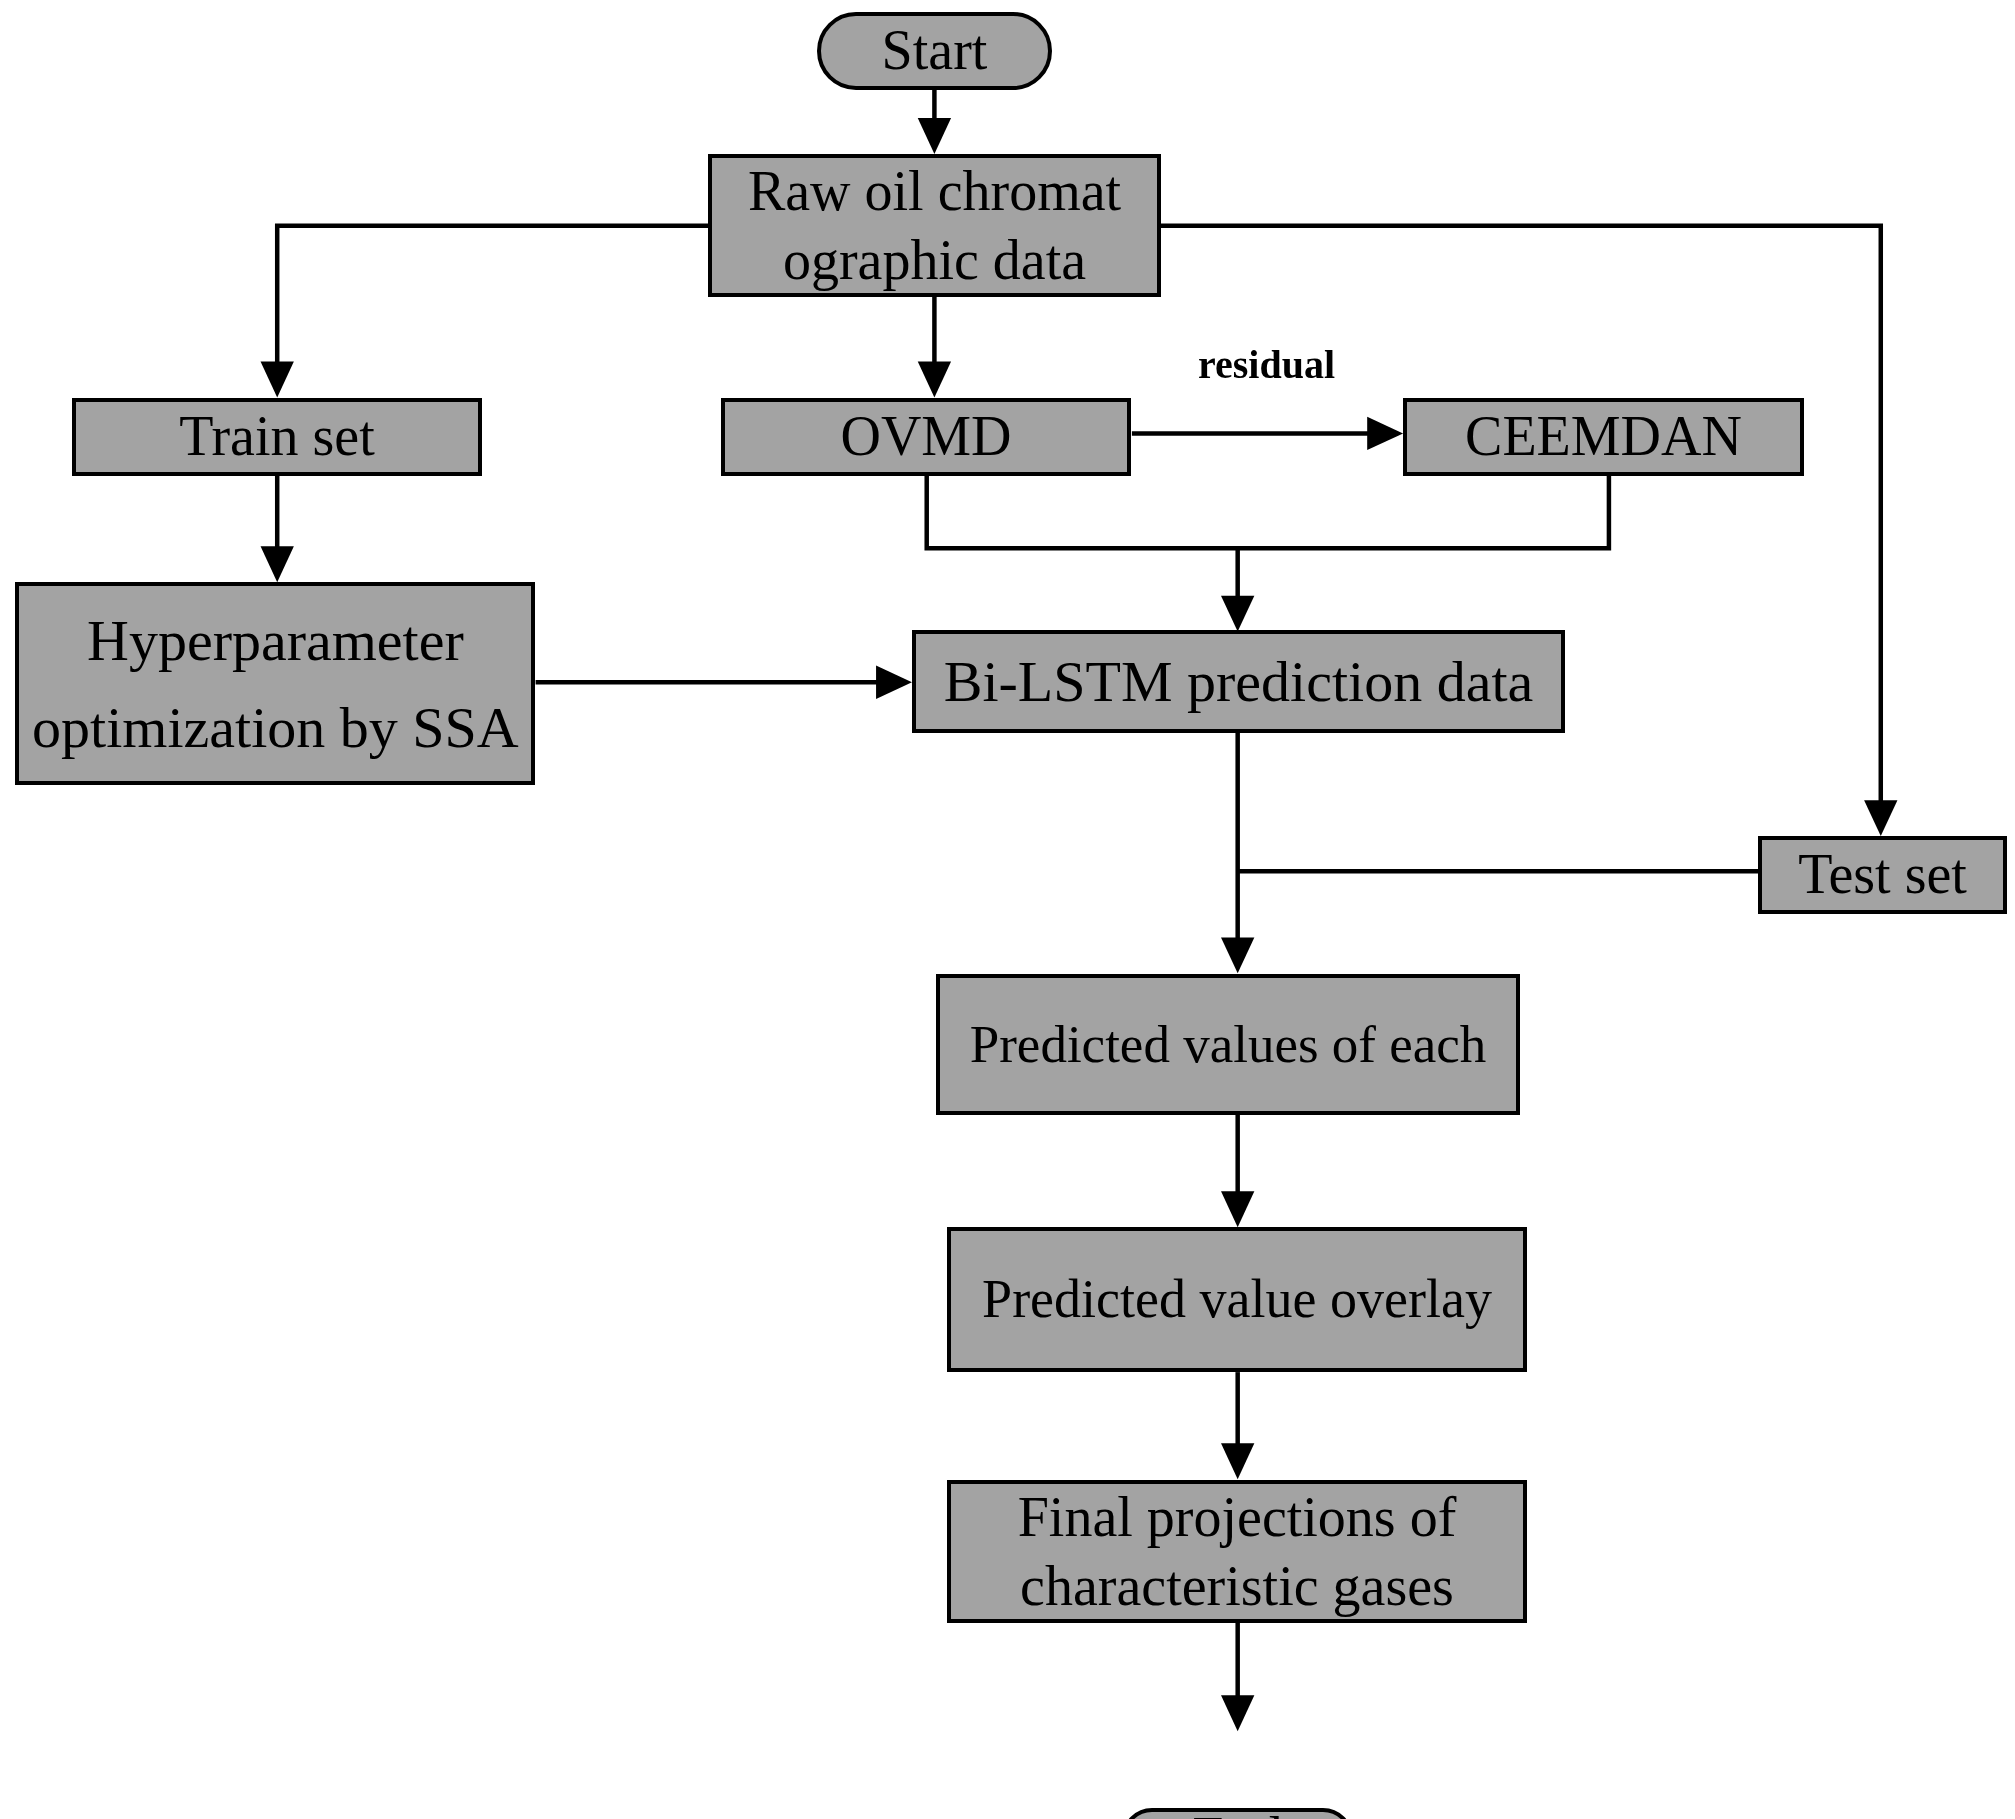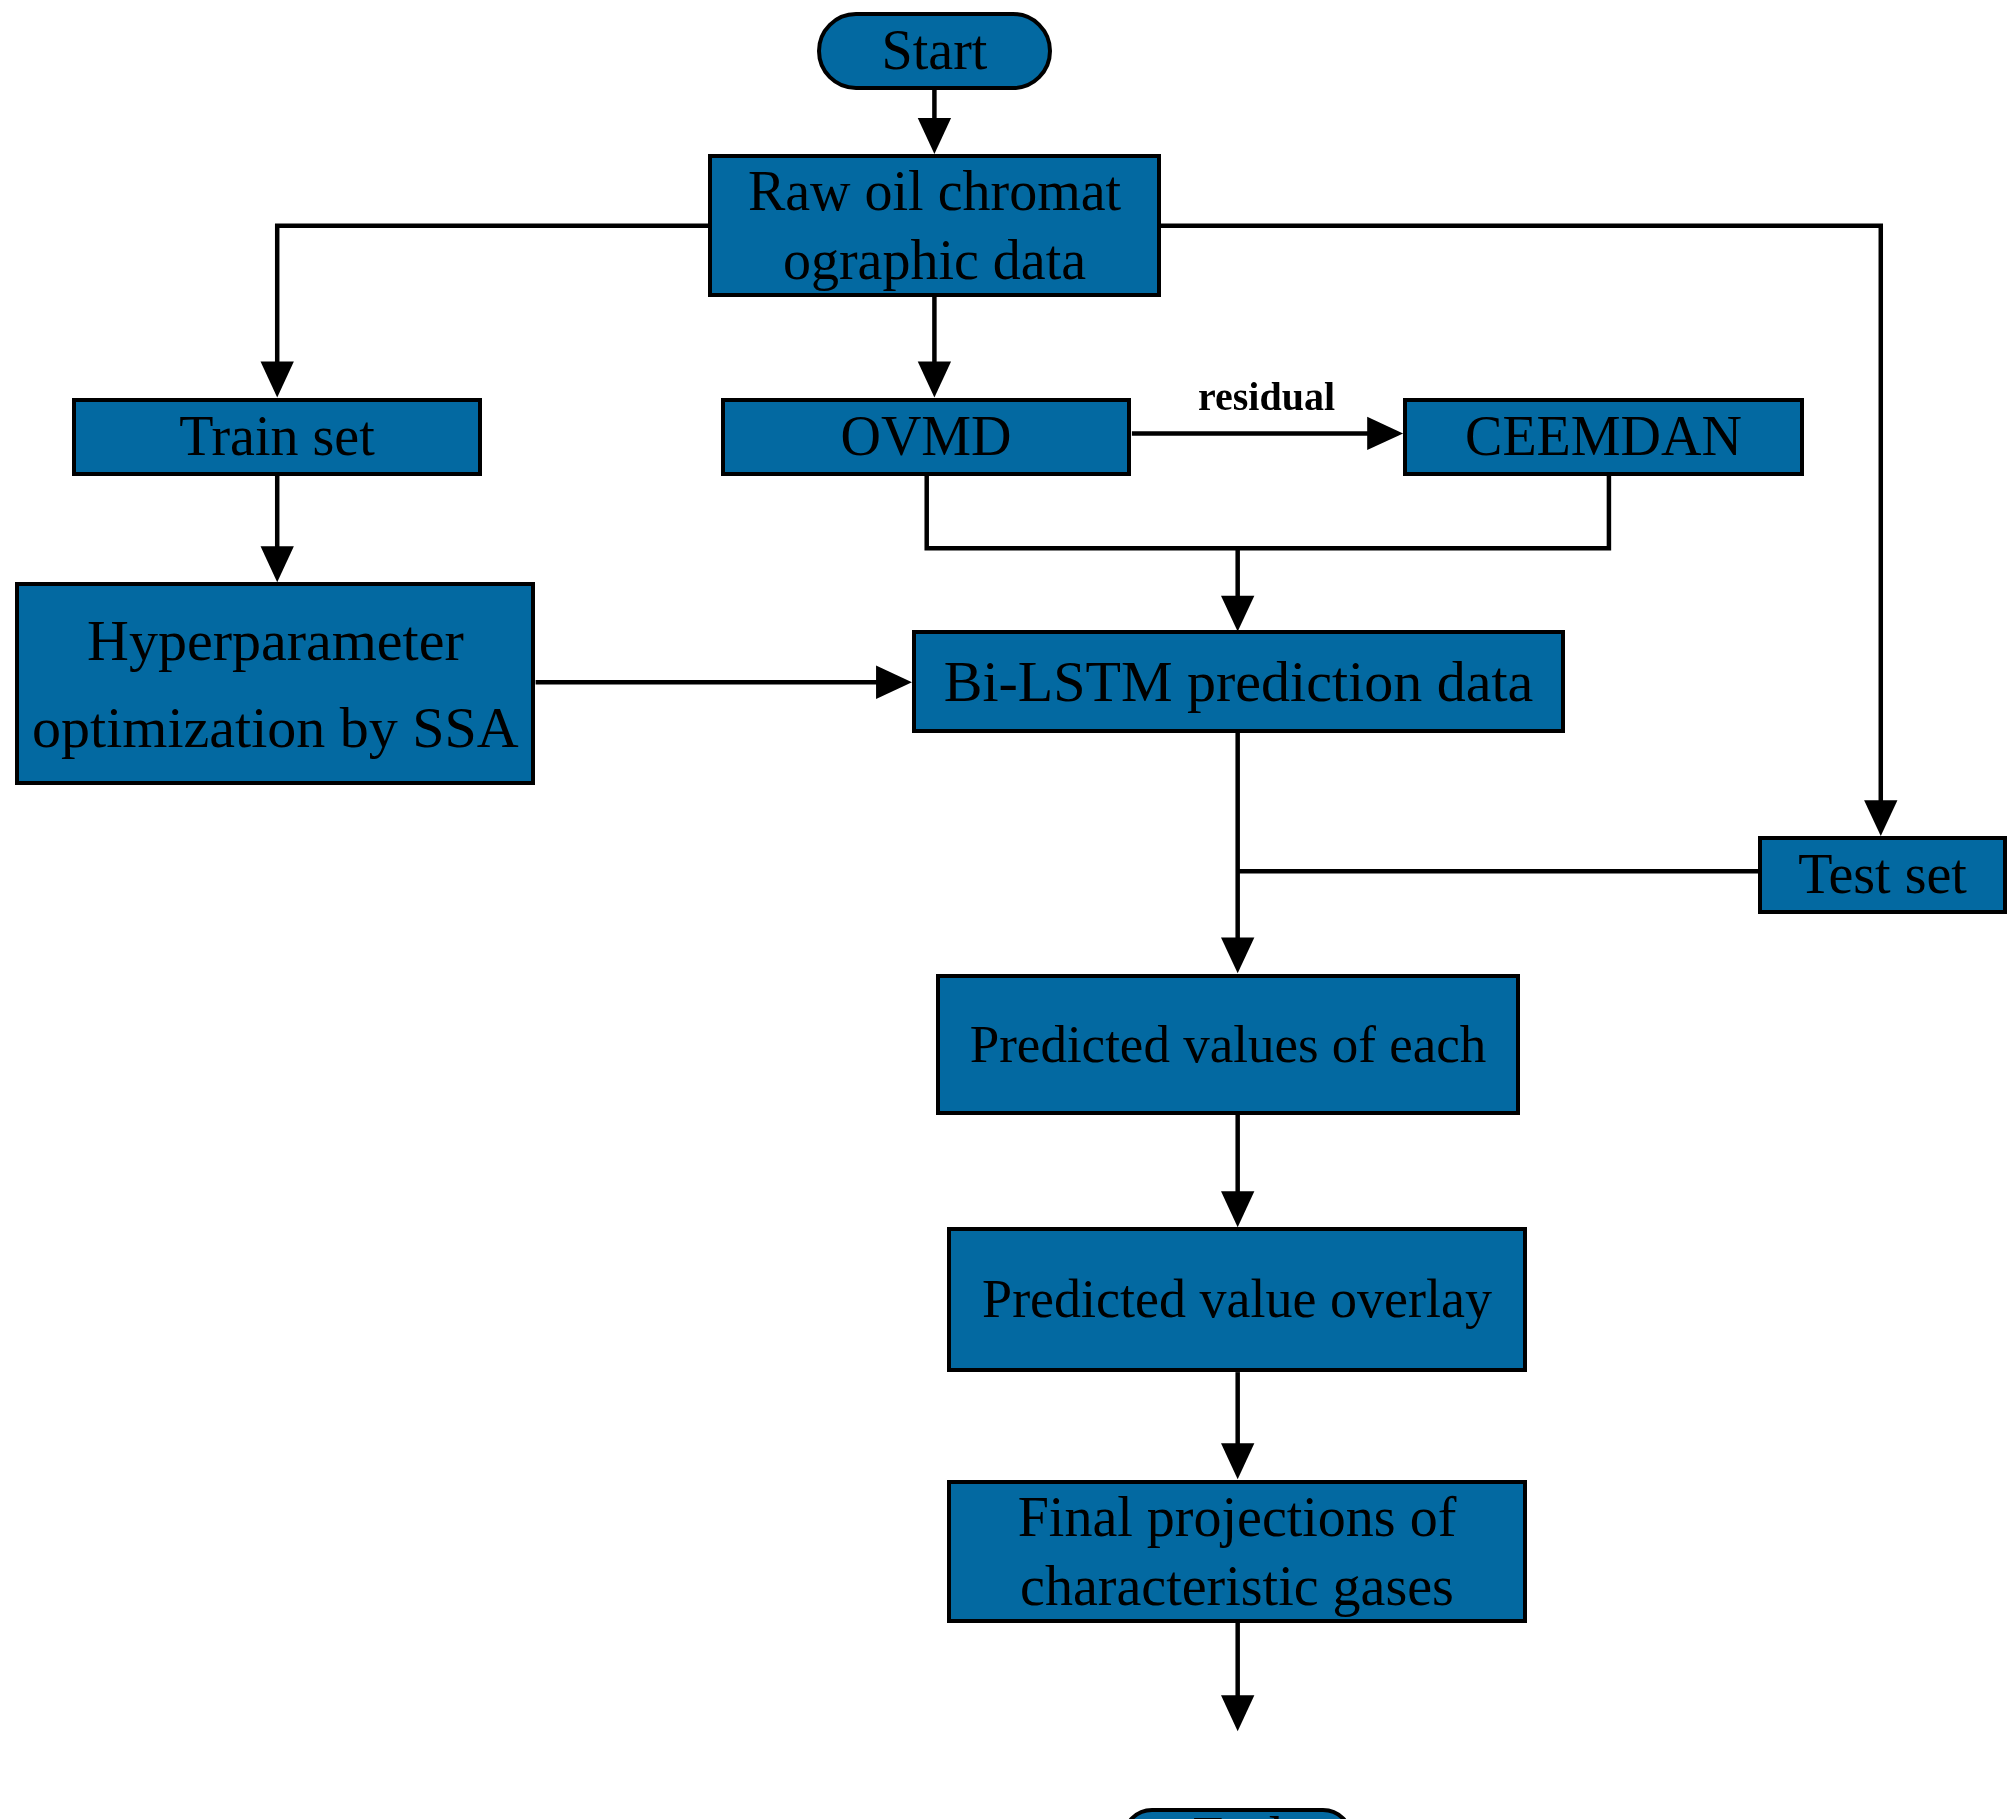--- a/index.html
+++ b/index.html
@@ -22,21 +22,21 @@
     stroke-width: 7;
   }
   .connector-layer polygon {
     fill: #000000;
     stroke: none;
   }
   .node {
     position: absolute;
     box-sizing: border-box;
     border: 4.5px solid #000000;
-    background: #0369a1;
+    background: #a3a3a3;
     display: flex;
     flex-direction: column;
     align-items: center;
     justify-content: center;
     text-align: center;
     line-height: 1.2;
     white-space: nowrap;
   }
   .rounded { border-radius: 48px; }
   .fs-start   { font-size: 56px; }
@@ -48,21 +48,20 @@
   .fs-pred    { font-size: 53px; line-height: 1.25; }
   .fs-overlay { font-size: 54px; }
   .fs-final   { font-size: 56px; line-height: 1.22; }
   .fs-end     { font-size: 56px; }
   .edge-label {
     position: absolute;
     font-weight: bold;
     font-size: 40px;
     text-align: center;
     white-space: nowrap;
-    margin-top: 32px;
   }
 </style>
 </head>
 <body>
 
 <div class="canvas">
 
   <svg class="connector-layer" viewBox="0 0 3142 2837">
 
     <path d="M1457 140 V 190"></path>

